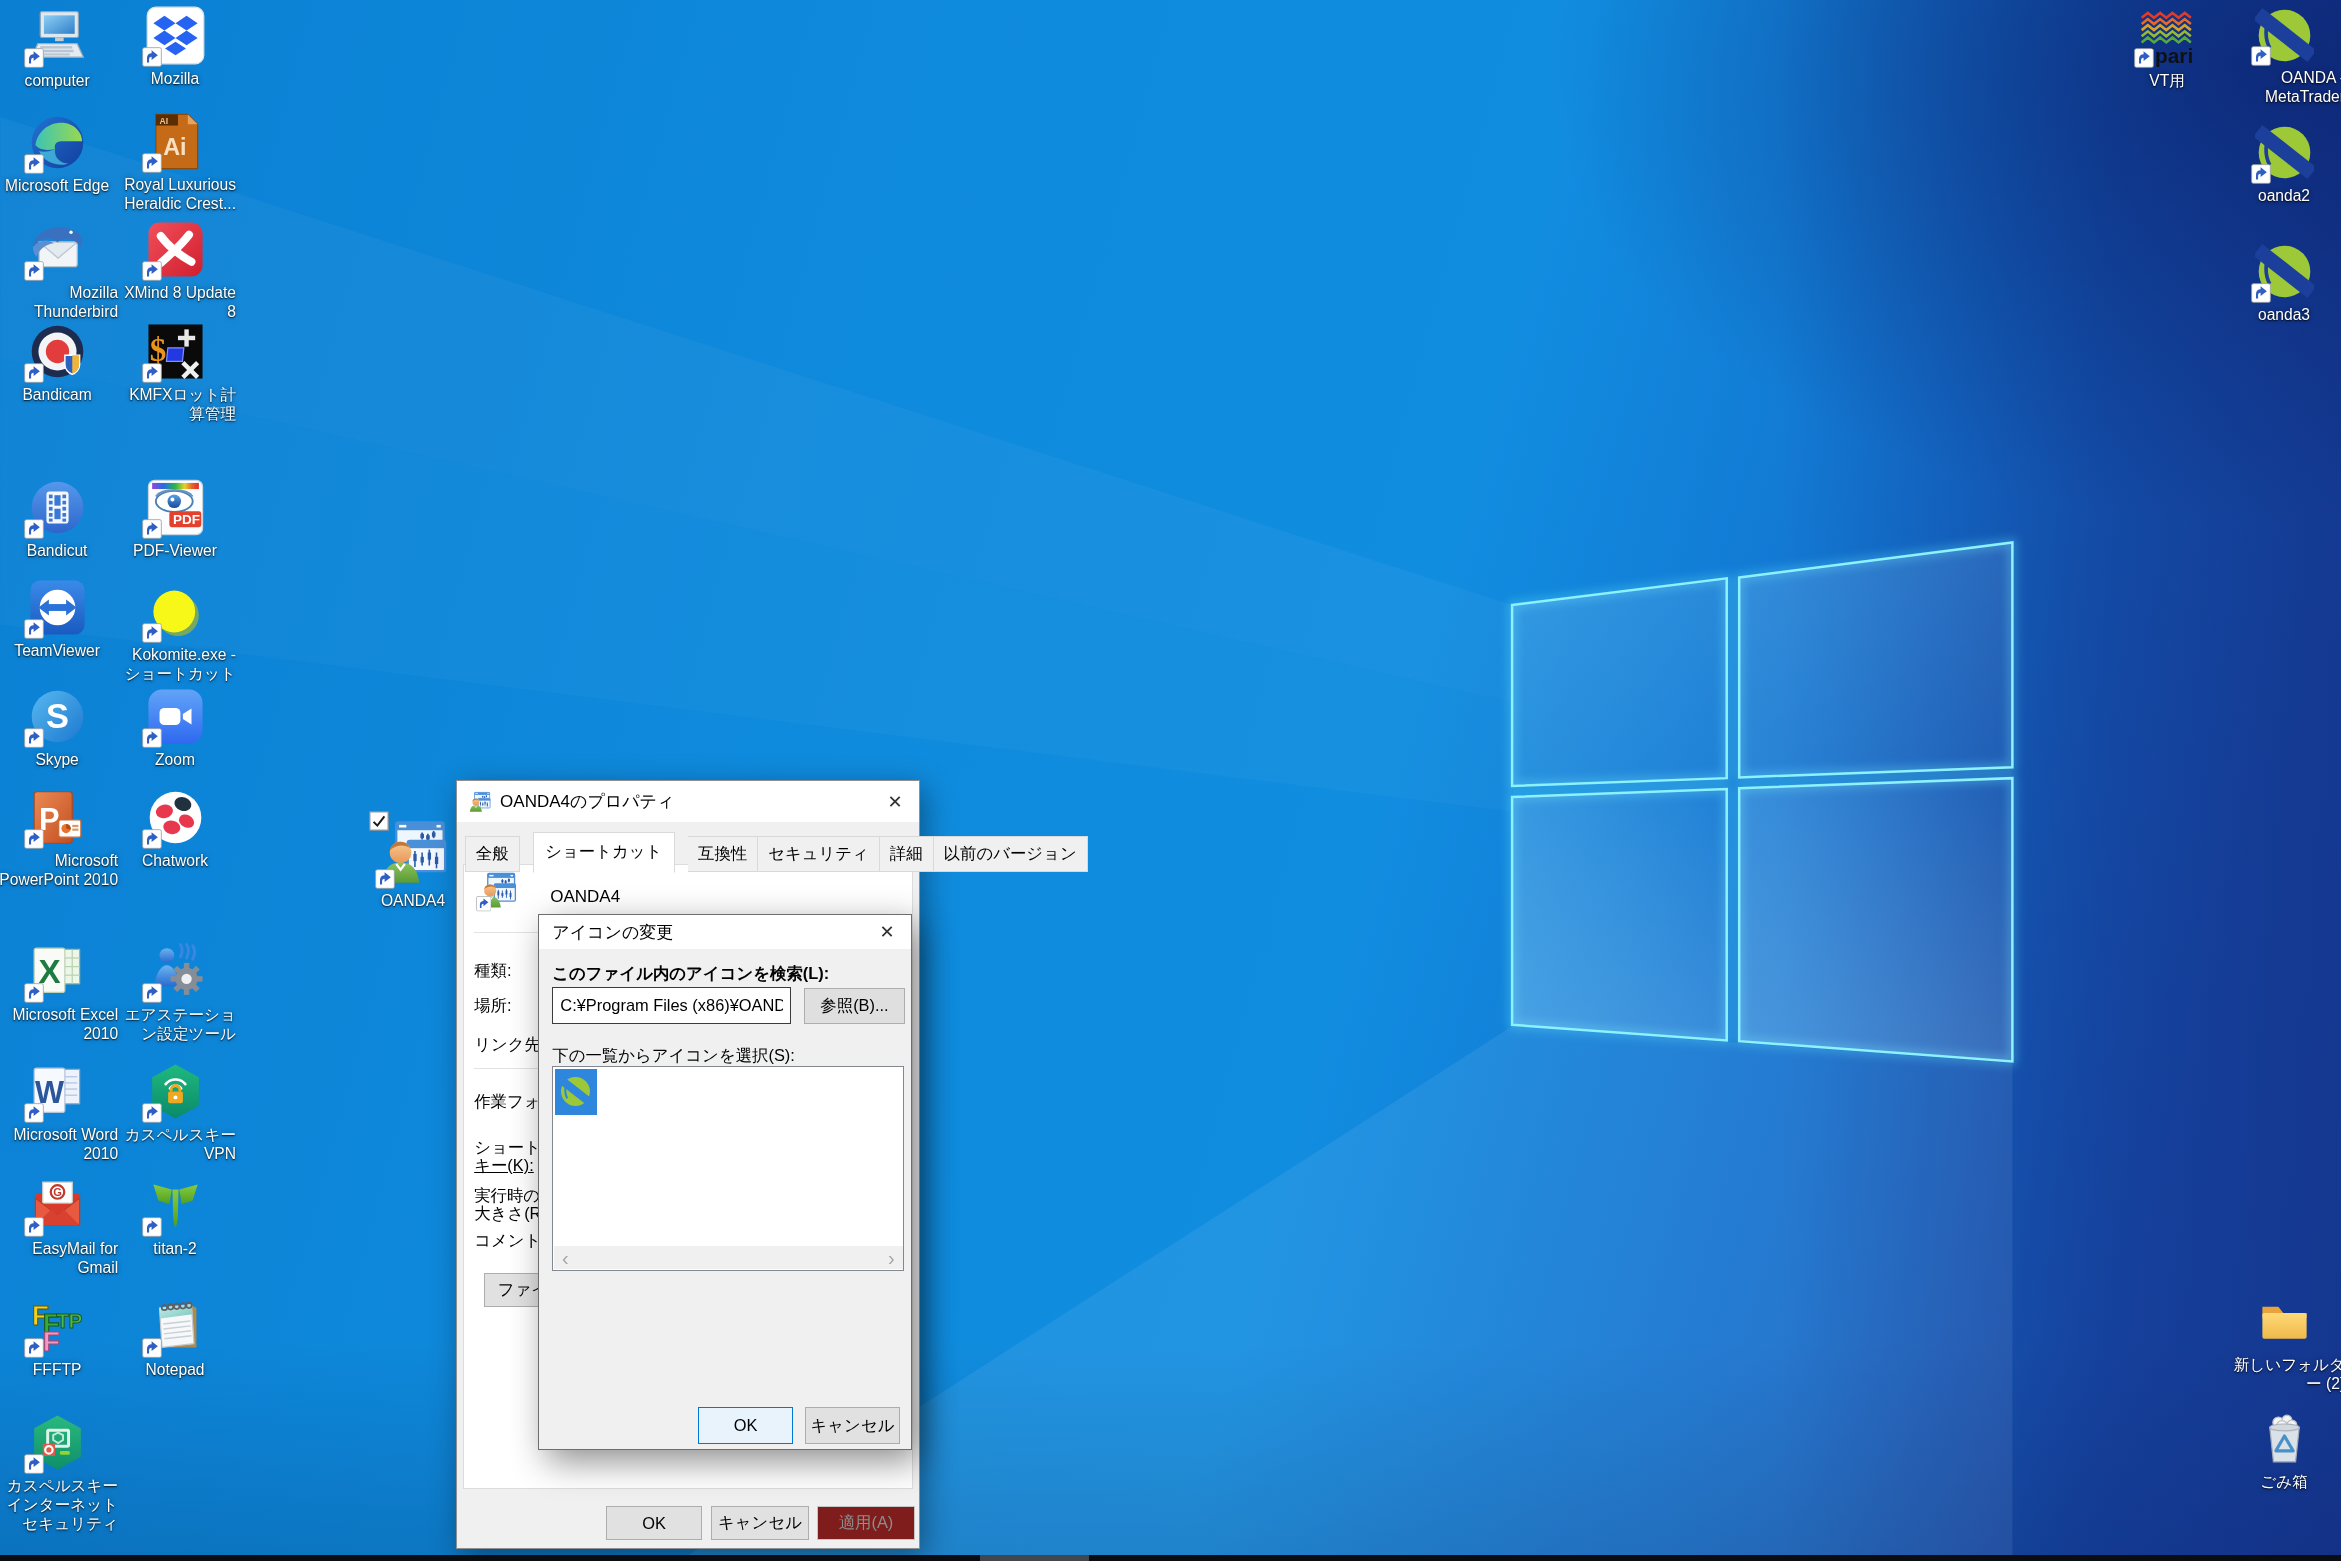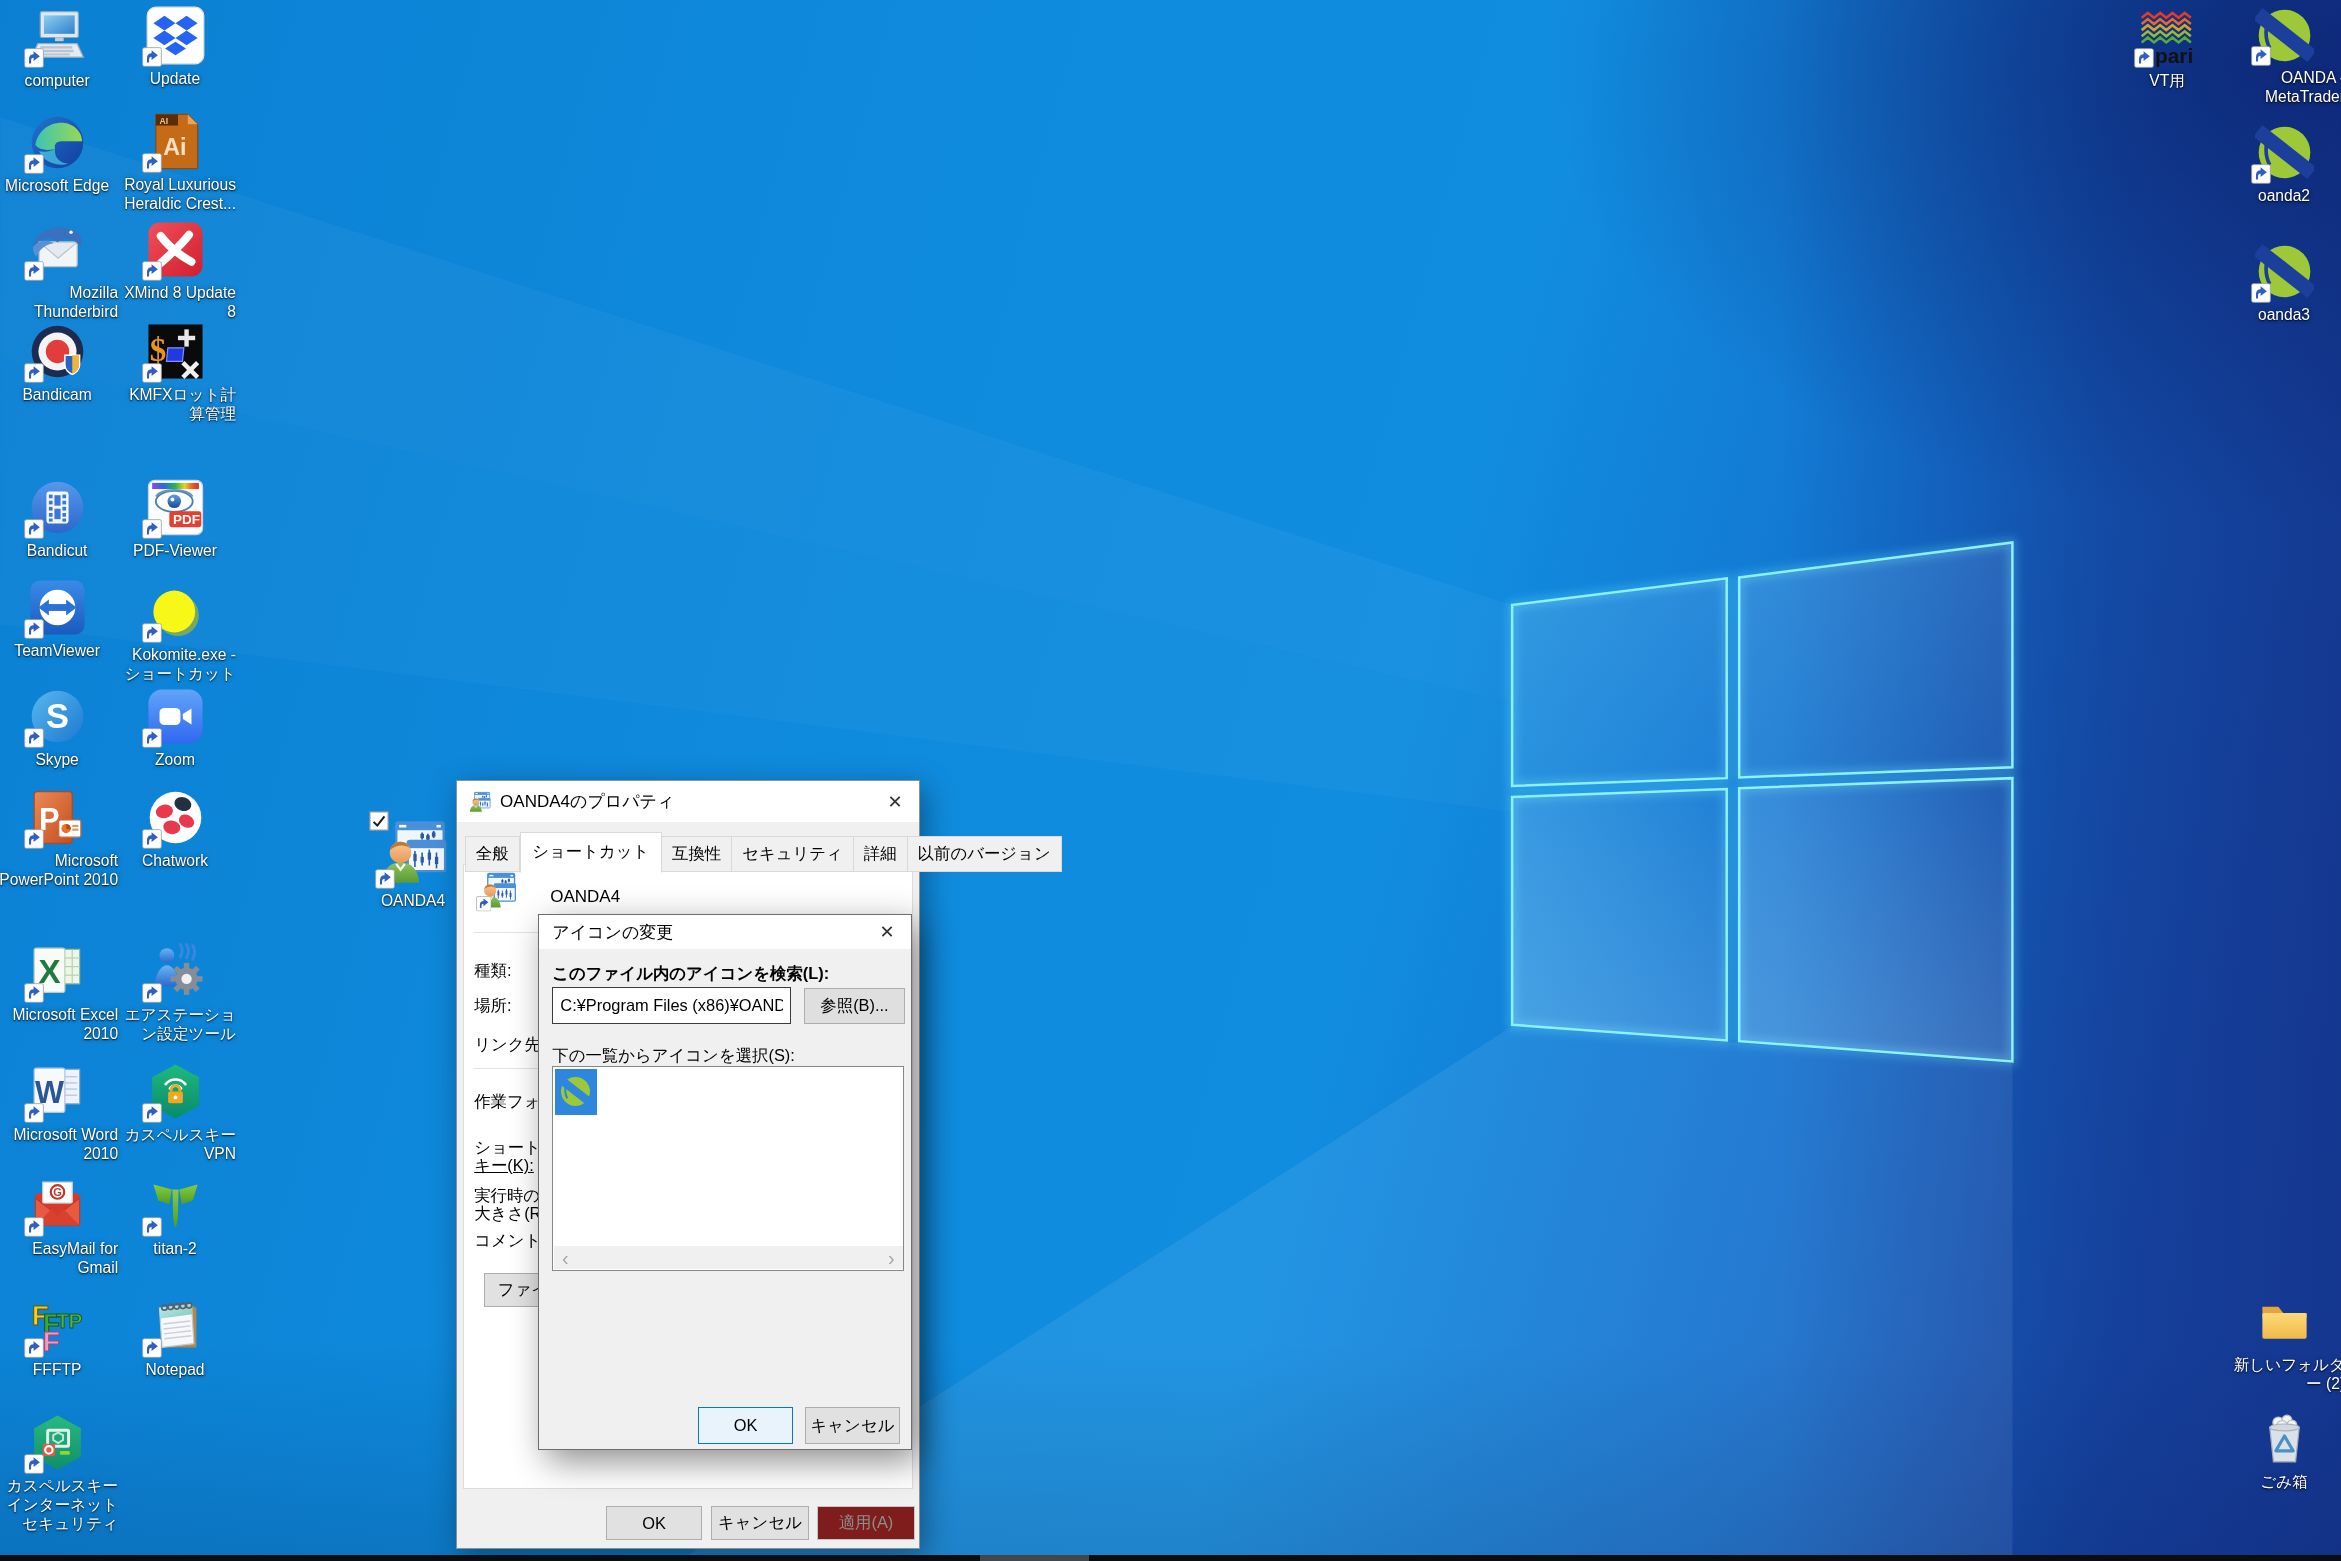--- a/index.html
+++ b/index.html
@@ -39,21 +39,21 @@
   #iconDlg .title{margin-left:13.3px;}
   .mini{width:22px;height:22px;margin:0 9.4px 0 11.7px;flex:none;}
   .closebox{position:absolute;top:0;right:0;width:48px;height:100%;display:flex;align-items:center;
     justify-content:center;font-size:18px;color:#333;cursor:default;}
   
   .tabstrip{position:absolute;left:7.8px;top:50px;display:flex;align-items:flex-end;z-index:3;}
   .tab{font-size:16.4px;color:#000;background:#f0f0f0;border:0.8px solid #d9d9d9;border-left:none;
     padding:6.2px 10px;white-space:nowrap;}
   .tab:first-child{border-left:0.8px solid #d9d9d9;}
   .tab.active{background:#fff;border:0.8px solid #d9d9d9;border-bottom:0.8px solid #fff;
-    padding:8.6px 11.7px;margin:0 0;position:relative;top:0.8px;}
+    padding:8.6px 11.7px;margin:0 13px;position:relative;top:0.8px;}
   .page{position:absolute;left:6.2px;right:6.2px;top:83px;height:625px;background:#fff;
     border:0.8px solid #dcdcdc;box-sizing:border-box;z-index:2;}
   .page-ico{position:absolute;left:14px;top:6.2px;width:39px;height:39px;}
   .page-ico .glyph{width:39px;height:39px;}
   .page-ico .sc{width:15.6px;height:15.6px;left:-2.3px;bottom:-1.6px;}
   .pname{position:absolute;left:86px;top:22px;font-size:17px;color:#000;}
   .hr{position:absolute;left:10px;right:10px;border-top:0.8px solid #e2e2e2;}
   .pfield{position:absolute;left:10px;font-size:16.4px;color:#000;white-space:nowrap;}
   
   .btn{position:absolute;box-sizing:border-box;background:#e1e1e1;border:0.8px solid #adadad;
@@ -576,21 +576,21 @@
     </div>
     <div class="dicon" style="left: 114px; top: 6.2px;">
       <span class="art" style="width: 59px; height: 59px;">
         <svg class="glyph" style="width:59px;height:59px" viewBox="0 0 76 76" width="59" height="59">
           <use href="#g-dropbox"></use>
         </svg>
         <svg class="sc" viewBox="0 0 26 26" width="20" height="20">
           <use href="#g-shortcut"></use>
         </svg>
       </span>
-      <div class="dlabel">Update</div>
+      <div class="dlabel">Mozilla</div>
     </div>
     <div class="dicon" style="left: -3.9px; top: 113px;">
       <span class="art" style="width: 59px; height: 59px;">
         <svg class="glyph" style="width:59px;height:59px" viewBox="0 0 76 76" width="59" height="59">
           <use href="#g-edge"></use>
         </svg>
         <svg class="sc" viewBox="0 0 26 26" width="20" height="20">
           <use href="#g-shortcut"></use>
         </svg>
       </span>

